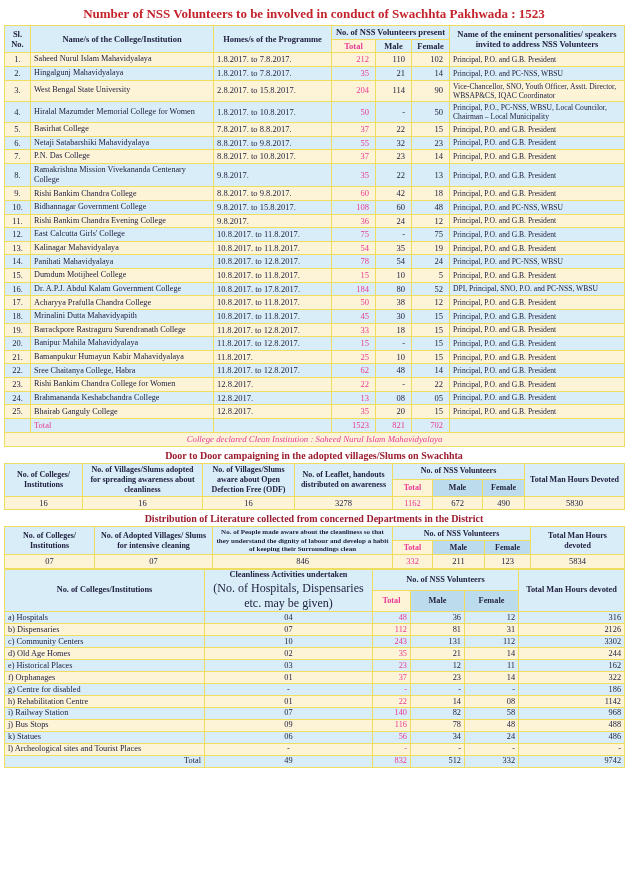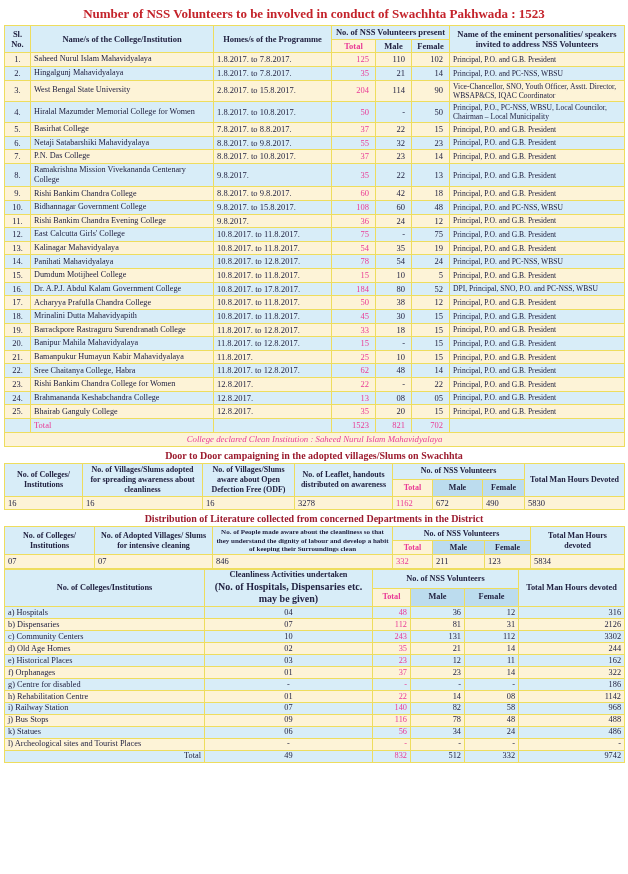--- a/index.html
+++ b/index.html
@@ -42,30 +42,30 @@
   .speak{font-size:7.6px;line-height:1.2;}
   .namecell{font-size:8.2px;}
   
   #college-table tbody tr:nth-child(odd){background:var(--row_cream);}
   #college-table tbody tr:nth-child(even){background:var(--row_blue);}
   #college-table tfoot .total-row{background:var(--row_blue);}
   #college-table tfoot .note-row{background:var(--row_cream);}
   #college-table tfoot .note-row td{color:var(--accent_magenta);text-align:center;font-size:8.8px;font-style:italic;}
   #college-table tfoot .total-row td{color:var(--accent_magenta);}
   
-  .facts tbody td{background:var(--row_cream);}
+  .facts tbody td{background:var(--row_cream);text-align:center;}
   .facts thead th{font-size:8px;}
   .small-head{font-size:7px !important;line-height:1.2;}
   
   #clean-table tbody tr:nth-child(odd){background:var(--row_blue);}
   #clean-table tbody tr:nth-child(even){background:var(--row_cream);}
   #clean-table tbody td,#clean-table tfoot td{font-size:8.3px;padding:0.5px 3px;line-height:1.2;}
   #clean-table tfoot .total-row{background:var(--row_blue);}
   #clean-table thead th{font-size:8.3px;padding:0.5px 2px;}
-  .hdr2{font-size:10px;font-weight:bold;}
+  .hdr2{font-size:12px;font-weight:normal;}
 </style>
 </head>
 <body>
 
 <div class="page">
 
   <div class="main-title">Number of NSS Volunteers to be involved in conduct of Swachhta Pakhwada : 1523</div>
 
   <table id="college-table">
     <colgroup>
@@ -89,21 +89,21 @@
         <th class="sub-total">Total</th>
         <th>Male</th>
         <th>Female</th>
       </tr>
     </thead>
     <tbody>
     <tr>
           <td class="ctr">1.</td>
           <td class="namecell">Saheed Nurul Islam Mahavidyalaya</td>
           <td>1.8.2017. to 7.8.2017.</td>
-          <td class="num mag">125</td>
+          <td class="num mag">212</td>
           <td class="num">110</td>
           <td class="num">102</td>
           <td class="speak">Principal, P.O. and G.B. President</td>
         </tr>
         <tr>
           <td class="ctr">2.</td>
           <td class="namecell">Hingalgunj Mahavidyalaya</td>
           <td>1.8.2017. to 7.8.2017.</td>
           <td class="num mag">35</td>
           <td class="num">21</td>

